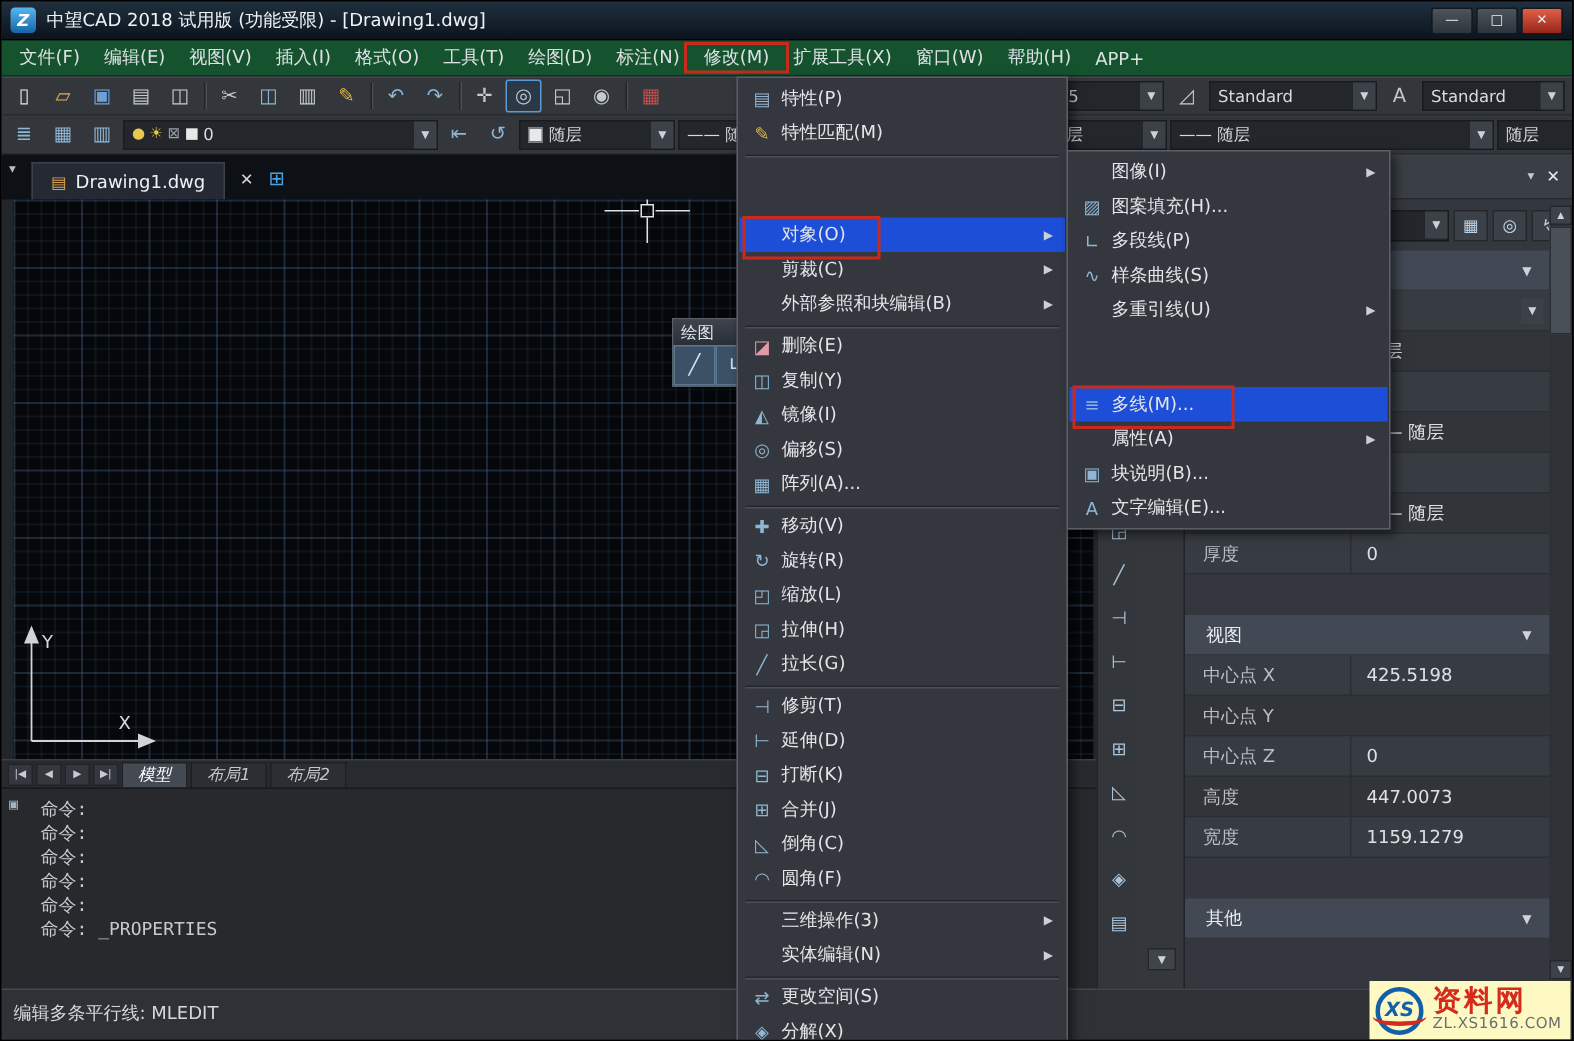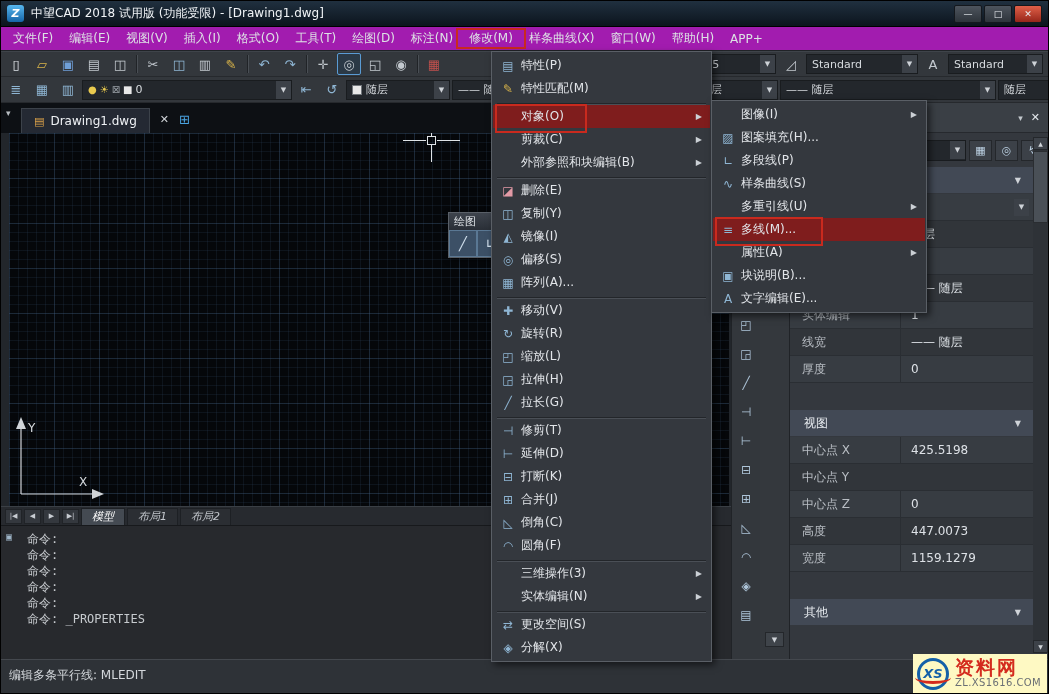--- a/index.html
+++ b/index.html
@@ -18,21 +18,21 @@
     color:#fff; font-weight:bold; font-style:italic; font-size:11px;
     display:flex; align-items:center; justify-content:center; border-radius:3px; }
   .title { margin-left:7px; color:#f0f3f6; font-size:12px; }
   .winbtns { margin-left:auto; display:flex; gap:2px; }
   .wbtn { width:28px; height:18px; display:flex; align-items:center; justify-content:center;
     font-size:9px; color:#e8ecf0; background:linear-gradient(#4d545d,#2e343b);
     border:1px solid #14181d; border-radius:2px; }
   .wclose { background:linear-gradient(#e06048,#96261a); }
   
   .menubar { position:absolute; left:0; top:26px; right:0; height:24px;
-    background:#a21caf; border-bottom:1px solid #202327; display:flex; align-items:stretch; padding-left:4px; }
+    background:#14532d; border-bottom:1px solid #202327; display:flex; align-items:stretch; padding-left:4px; }
   .mb { position:relative; display:flex; align-items:center; padding:0 8px; color:#dde1e5; }
   .mb.annotated::after { content:""; position:absolute; left:-5px; right:-5px; top:1px; bottom:1px;
     border:2px solid #c92a1e; pointer-events:none; }
   
   .tbrow { position:absolute; left:0; right:0; height:26px; background:#33373c;
     display:flex; align-items:center; padding:0 3px; gap:2px; border-bottom:1px solid #26292d; }
   .tb1 { top:50px; border-top:1px solid #3f444a; }
   .tb2 { top:76px; }
   .tbi { width:24px; height:22px; flex:none; display:flex; align-items:center; justify-content:center;
     border:1px solid transparent; border-radius:2px; }
@@ -141,21 +141,21 @@
   .fb-cell .g { font-size:13px; color:#d3e2ef; }
   
   .menu-pop { position:absolute; left:490px; top:50px; width:221px; z-index:10; padding:2px 1px;
     background:#34383e; border:1px solid #5a5f66; box-shadow:3px 3px 7px rgba(0,0,0,.55); }
   .sub-pop { position:absolute; left:710px; top:99px; width:216px; z-index:11; padding:2px 1px;
     background:#34383e; border:1px solid #5a5f66; box-shadow:3px 3px 7px rgba(0,0,0,.55); }
   .mi { position:relative; height:23px; display:flex; align-items:center; padding:0 8px 0 6px; }
   .mi-ic { width:18px; flex:none; text-align:center; font-size:12px; color:#8fb6d4; }
   .mi-label { margin-left:4px; color:#e2e5e9; white-space:nowrap; }
   .mi-arrow { margin-left:auto; font-size:8px; color:#cbd0d5; }
-  .mi.selected { background:#7f1d1d; }
+  .mi.selected { background:#1d4ed8;margin-top:40px; }
   .mi.sep { height:5px; padding:0 4px; }
   .mi.sep::before { content:""; flex:1; height:0; margin-top:2px;
     border-top:1px solid #23262a; border-bottom:1px solid #4a4f56; }
   .menu-pop .mi.annotated::after { content:""; position:absolute; left:2px; top:-1px; height:25px; width:88px;
     border:2px solid #c92a1e; pointer-events:none; }
   .sub-pop .mi.annotated::after { content:""; position:absolute; left:2px; top:-1px; height:25px; width:104px;
     border:2px solid #c92a1e; pointer-events:none; }
   
   .watermark { position:absolute; left:912px; top:653px; width:134px; height:39px; background:#fef9c3;
     z-index:30; display:flex; align-items:center; padding:2px 4px; }
@@ -215,21 +215,21 @@
 
       <div class="mb" data-name="menubar-item">
         <span>标注(N)</span>
       </div>
 
       <div class="mb annotated" data-name="menubar-item">
         <span>修改(M)</span>
       </div>
 
       <div class="mb" data-name="menubar-item">
-        <span>样条曲线(X)</span>
+        <span>扩展工具(X)</span>
       </div>
 
       <div class="mb" data-name="menubar-item">
         <span>窗口(W)</span>
       </div>
 
       <div class="mb" data-name="menubar-item">
         <span>帮助(H)</span>
       </div>
 

